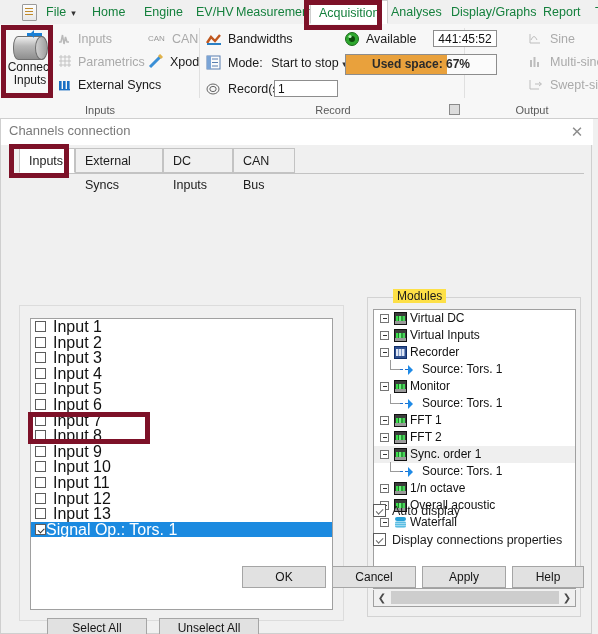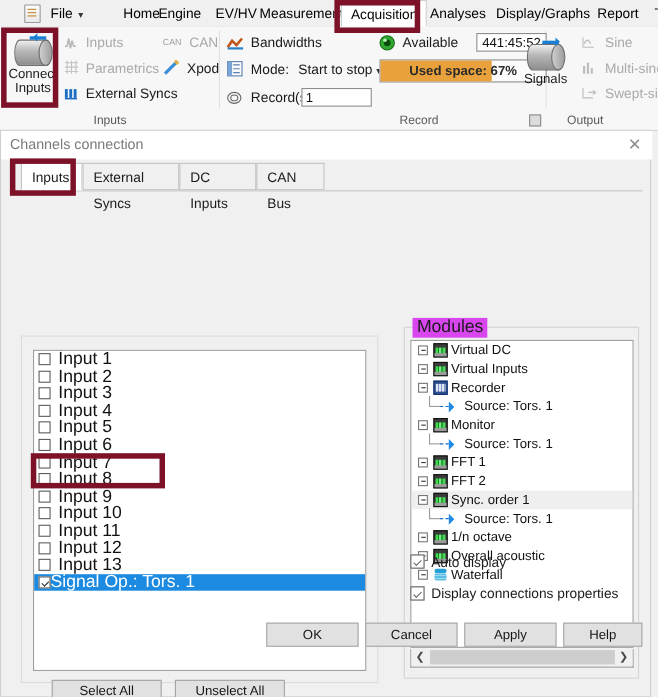--- a/index.html
+++ b/index.html
@@ -13,21 +13,21 @@
 
   
   .ribbon{position:absolute;left:0;top:0;width:598px;height:118px;background:#f7f7f7;
           border-bottom:1px solid #cfcfcf;}
   .tabbar{position:relative;height:24px;background:#f0f0f0;border-bottom:1px solid #c8c8c8;}
   .tabbar .file-ico{position:absolute;left:22px;top:4px;width:13px;height:15px;
      background:linear-gradient(#fdfdfd,#e8e8e8);border:1px solid #9a9a9a;border-radius:1px;}
   .tabbar .file-ico:before{content:"";position:absolute;left:2px;top:3px;width:8px;height:1px;
      background:#c08a2a;box-shadow:0 3px 0 #c08a2a,0 6px 0 #c08a2a;}
   .tab{position:absolute;top:0;height:24px;line-height:24px;padding:0 8px;
-       font-size:12.5px;color:#000000;white-space:nowrap;cursor:default;}
+       font-size:12.5px;color:#15803d;white-space:nowrap;cursor:default;}
   .tab.caret:after{content:"\25BE";font-size:9px;margin-left:5px;color:#333;}
   .tab.active{background:#fff;border:1px solid #cfcfcf;border-bottom:1px solid #fff;
        box-sizing:border-box;z-index:3;}
   .hl-box{position:absolute;border:5px solid #7d1128;box-sizing:border-box;z-index:6;pointer-events:none;}
 
   .ribbon-body{position:absolute;left:0;top:24px;width:598px;height:94px;background:#f7f7f7;}
   .grp{position:absolute;top:0;height:94px;}
   .grp .sep{position:absolute;right:0;top:4px;bottom:20px;width:1px;background:#e0e0e0;}
   .grp-label{position:absolute;bottom:2px;width:100%;text-align:center;font-size:11px;color:#5a5a5a;}
 
@@ -82,22 +82,22 @@
       border-left:1.6px solid #333;border-bottom:1.6px solid #333;transform:rotate(-45deg);}
   .listpanel-frame{position:absolute;left:18px;top:186px;width:325px;height:316px;
       border:1px solid #dcdcdc;box-sizing:border-box;}
 
   .btn{position:absolute;background:#e1e1e1;border:1px solid #a5a5a5;box-sizing:border-box;
       font-size:12px;text-align:center;color:#151515;cursor:default;}
 
   
   .modgroup{position:absolute;left:366px;top:178px;width:214px;height:320px;
       border:1px solid #d3d3d3;box-sizing:border-box;}
-  .modgroup-legend{position:absolute;left:374px;top:170px;background:#d946ef;padding:0 4px;
-      font-size:16px;color:#1b1b1b;}
+  .modgroup-legend{position:absolute;left:392px;top:170px;background:#fde047;padding:0 4px;
+      font-size:12px;color:#1b1b1b;}
   .tree{position:absolute;left:372px;top:190px;width:203px;height:280px;background:#fff;
       border:1px solid #a0a0a0;box-sizing:border-box;overflow:hidden;}
   .trow{position:relative;height:17px;line-height:17px;font-size:12px;white-space:nowrap;color:#111;cursor:default;}
   .trow.hi{background:#efefef;}
   .expander{position:absolute;top:4px;width:9px;height:9px;border:1px solid #767676;
       background:#fff;box-sizing:border-box;}
   .expander:after{content:"";position:absolute;left:1.5px;top:3px;width:4px;height:1px;background:#333;}
   .micon{position:absolute;top:2px;width:13px;height:13px;box-sizing:border-box;}
   .micon.scope{background:#3b3b3b;border:1px solid #111;}
   .micon.scope i{position:absolute;left:1px;right:1px;top:3px;height:7px;
@@ -131,21 +131,21 @@
 </head>
 <body>
 
 <div class="app">
 
   <div class="ribbon">
 
     <div class="tabbar">
       <span class="file-ico"></span>
       <div class="tab caret" style="left:38px;">File</div>
-      <div class="tab" style="left:104px;">Home</div>
+      <div class="tab" style="left:84px;">Home</div>
       <div class="tab" style="left:136px;">Engine</div>
       <div class="tab" style="left:188px;">EV/HV</div>
       <div class="tab" style="left:228px;">Measurement</div>
       <div class="tab active" style="left:310px;">Acquisition</div>
       <div class="tab" style="left:383px;">Analyses</div>
       <div class="tab" style="left:443px;">Display/Graphs</div>
       <div class="tab" style="left:535px;">Report</div>
       <div class="tab" style="left:587px;">T</div>
     </div>
 
@@ -217,21 +217,21 @@
               <line x1="2" y1="13" x2="13" y2="2" stroke="#3a8fd6" stroke-width="3"></line>
               <line x1="11" y1="1" x2="14" y2="4" stroke="#e0b24a" stroke-width="3"></line>
             </svg>
           </span>
           <span>Xpod</span>
         </div>
 
         <div class="grp-label">Inputs</div>
       </div>
 
-      <div class="grp" style="left:201px;width:264px;padding-left:32px;">
+      <div class="grp" style="left:201px;width:264px;">
         <div class="sep"></div>
 
         <div class="smallitem" style="left:5px;top:4px;padding-left:22px;">
           <span class="si-ico">
             <svg width="18" height="16" viewBox="0 0 18 16">
               <path d="M1 12 L5 6 L9 10 L14 4" fill="none" stroke="#c0571e" stroke-width="2.4"></path>
               <rect x="1" y="12" width="14" height="2" fill="#2a7fc4"></rect>
             </svg>
           </span>
           <span>Bandwidths</span>
@@ -282,31 +282,20 @@
         <div class="meterwrap" style="left:144px;top:30px;width:152px;height:21px;">
           <div class="meterfill" id="meterfill" style="width: 67%; background: linear-gradient(rgb(233, 161, 60), rgb(233, 161, 60));"></div>
           <div class="metertext">Used space: 67%</div>
         </div>
 
         <div class="grp-label">Record</div>
         <div class="grp-dialog-launcher"></div>
       </div>
 
       <div class="grp" style="left:466px;width:132px;">
-        <div class="bigbtn" style="left:3px;top:6px;">
-          <div class="cyl">
-            <span class="cylbody"></span>
-              <span class="cylcap"></span>
-            <span class="arrow right" style="left:18px;">
-                <i></i>
-                <b></b>
-              </span>
-          </div>
-          <div class="lbl">Signals</div>
-        </div>
 
         <div class="smallitem dim" style="left:62px;top:4px;padding-left:22px;">
           <span class="si-ico">
             <svg width="17" height="16" viewBox="0 0 17 16">
                 <path d="M2 12 L2 3 M2 12 L12 12" stroke="#bdbdbd" fill="none"></path>
                 <path d="M3 9 q3 -7 6 0" stroke="#bdbdbd" fill="none"></path>
               </svg>
           </span>
           <span>Sine</span>
         </div>

